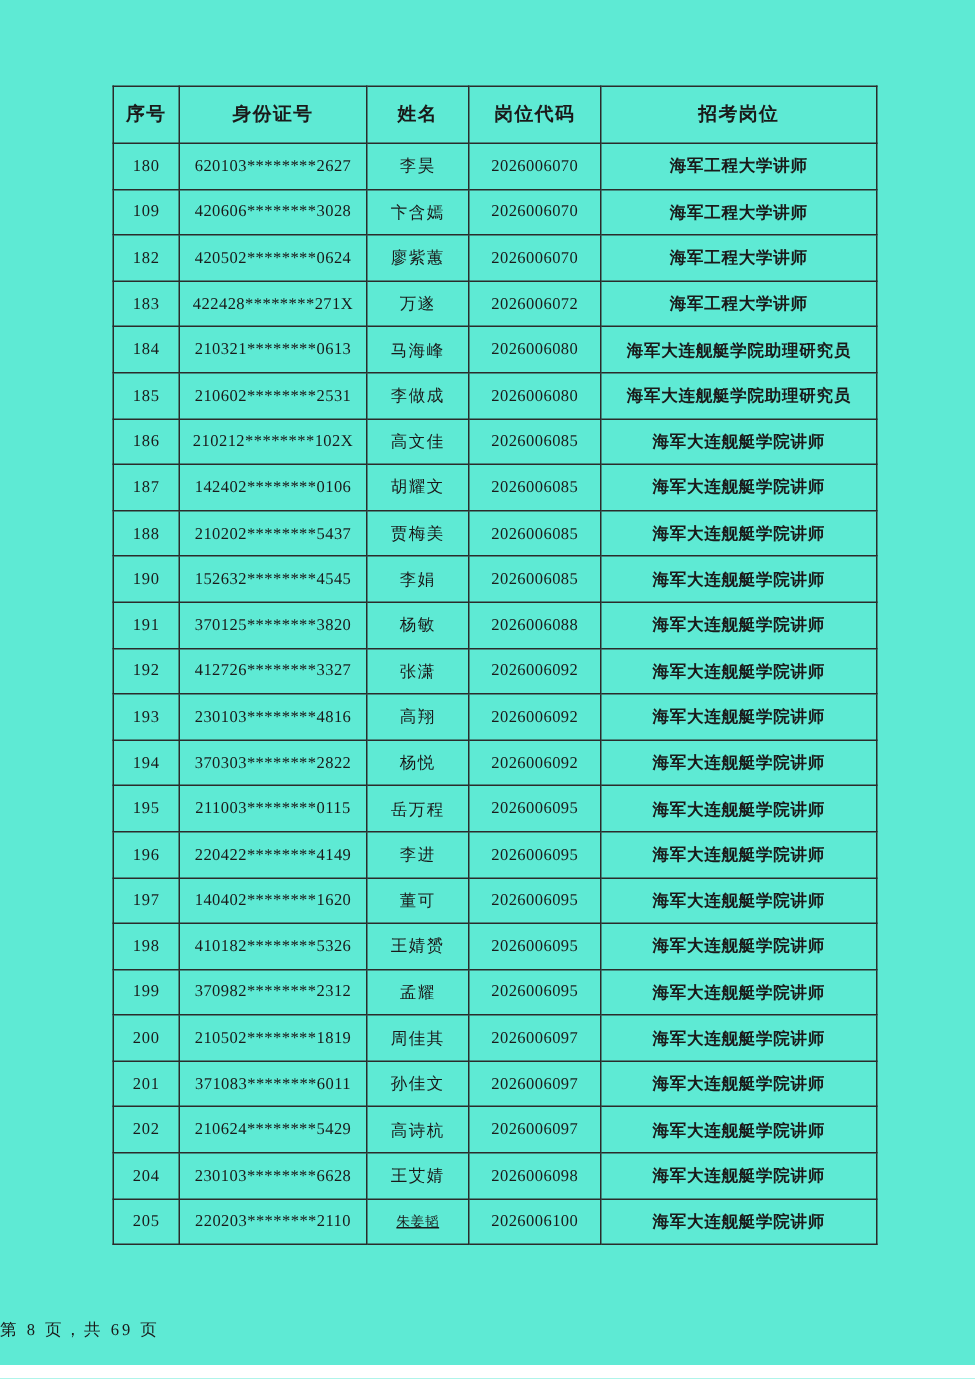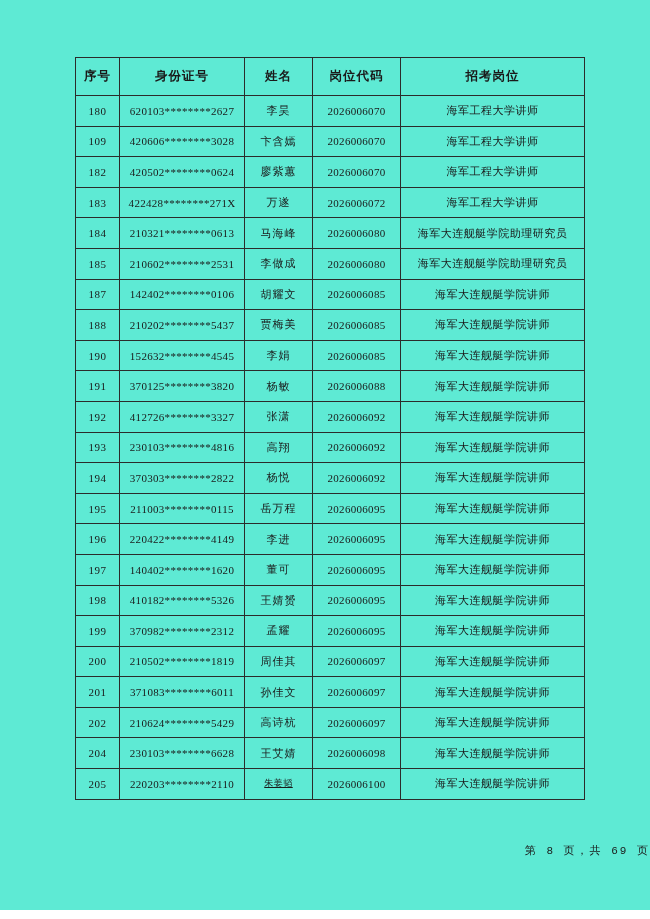--- a/index.html
+++ b/index.html
@@ -45,36 +45,36 @@
   td.col-serial { font-size: 10.5px; letter-spacing: 0.5px; }
   td.col-id     { font-size: 11px; letter-spacing: 0.3px; }
   td.col-name   { font-size: 11.5px; letter-spacing: 1px; }
   td.col-name.small { font-size: 9px; letter-spacing: 0.5px; text-decoration: underline; }
   td.col-code   { font-size: 11px; letter-spacing: 0.3px; }
   td.col-position {
     text-align: left;
     padding-left: 2px;
     font-size: 11.5px;
     letter-spacing: 0.5px;
+    font-weight: bold;
   }
   .col-w-serial   { width: 44px; }
   .col-w-id       { width: 125px; }
   .col-w-name     { width: 68px; }
   .col-w-code     { width: 88px; }
   .col-w-position { width: 184px; }
   .footer {
     position: absolute;
     left: 0;
-    top: 843px;
+    top: 879px;
     width: 100%;
-    text-align: right;
+    text-align: left;
     font-size: 11px;
     letter-spacing: 2px;
     color: #1a1a1a;
-    font-family: Liberation Mono, monospace;
   }
 </style>
 </head>
 <body>
 
 <div class="page">
 
   <table class="roster">
     <colgroup>
       <col class="col-w-serial">
@@ -129,20 +129,27 @@
           <td class="col-position">海军大连舰艇学院助理研究员</td>
         </tr>
         <tr>
           <td class="col-serial">185</td>
           <td class="col-id">210602********2531</td>
           <td class="col-name">李做成</td>
           <td class="col-code">2026006080</td>
           <td class="col-position">海军大连舰艇学院助理研究员</td>
         </tr>
         <tr>
+          <td class="col-serial">186</td>
+          <td class="col-id">210212********102X</td>
+          <td class="col-name">高文佳</td>
+          <td class="col-code">2026006085</td>
+          <td class="col-position">海军大连舰艇学院讲师</td>
+        </tr>
+        <tr>
           <td class="col-serial">187</td>
           <td class="col-id">142402********0106</td>
           <td class="col-name">胡耀文</td>
           <td class="col-code">2026006085</td>
           <td class="col-position">海军大连舰艇学院讲师</td>
         </tr>
         <tr>
           <td class="col-serial">188</td>
           <td class="col-id">210202********5437</td>
           <td class="col-name">贾梅美</td>

